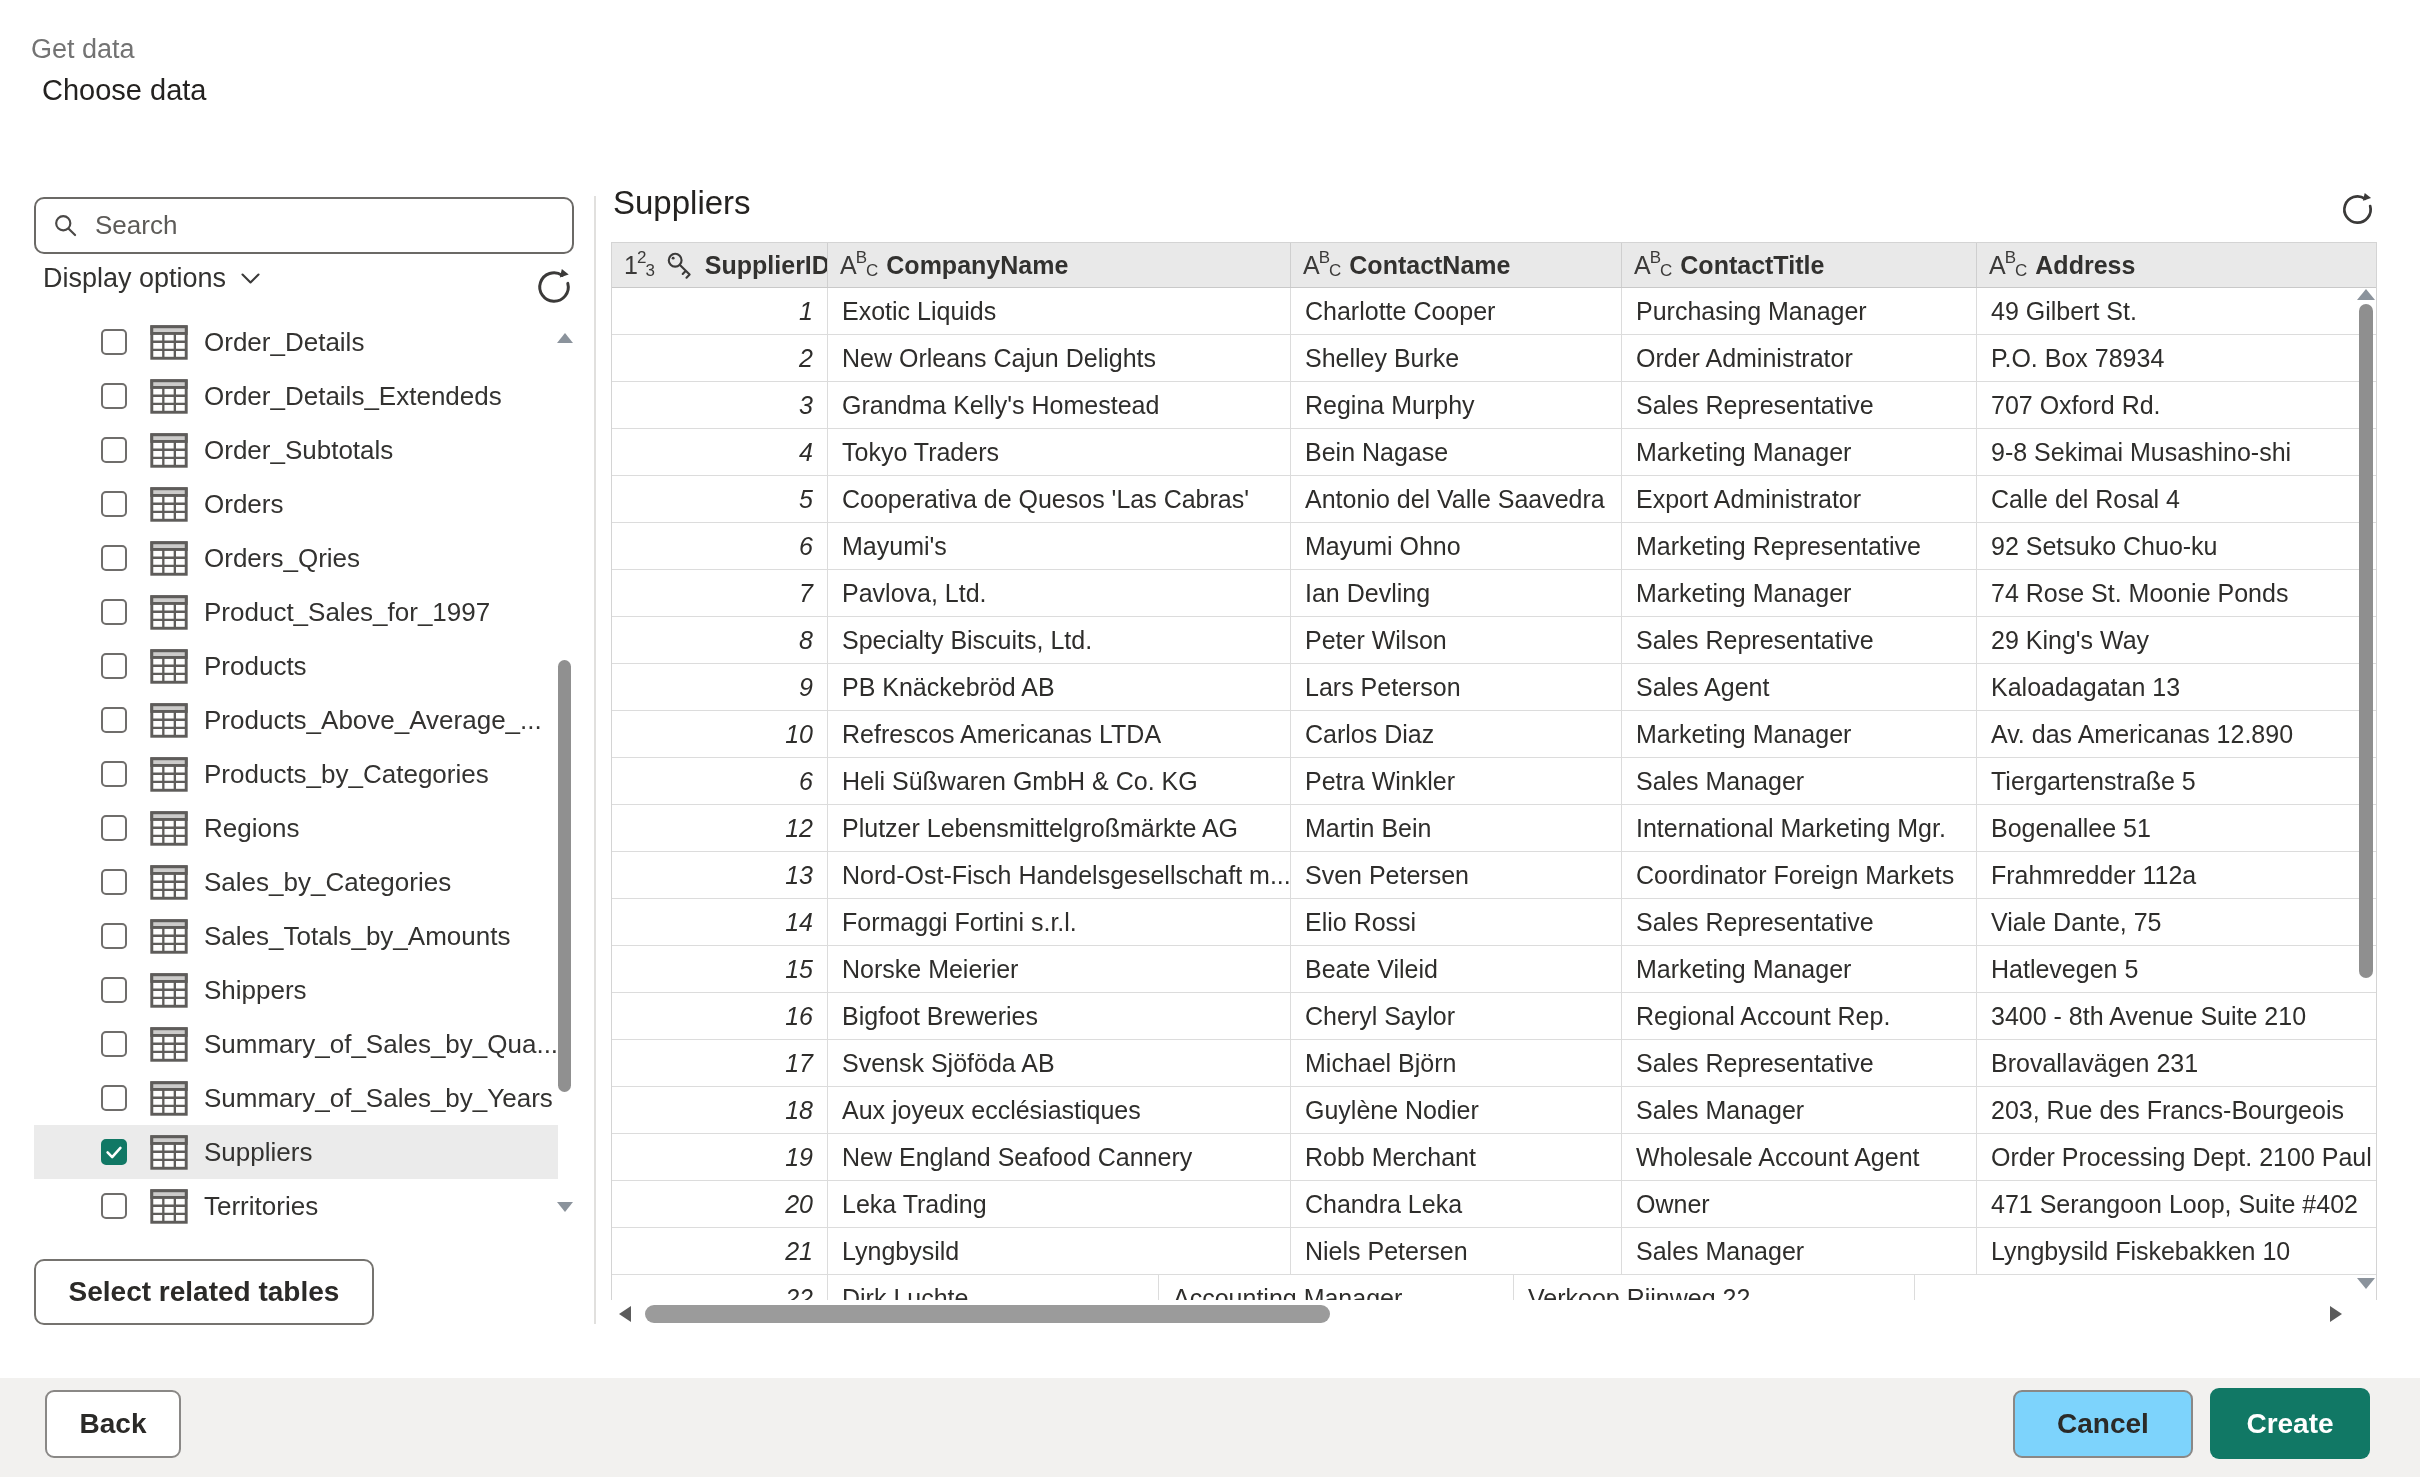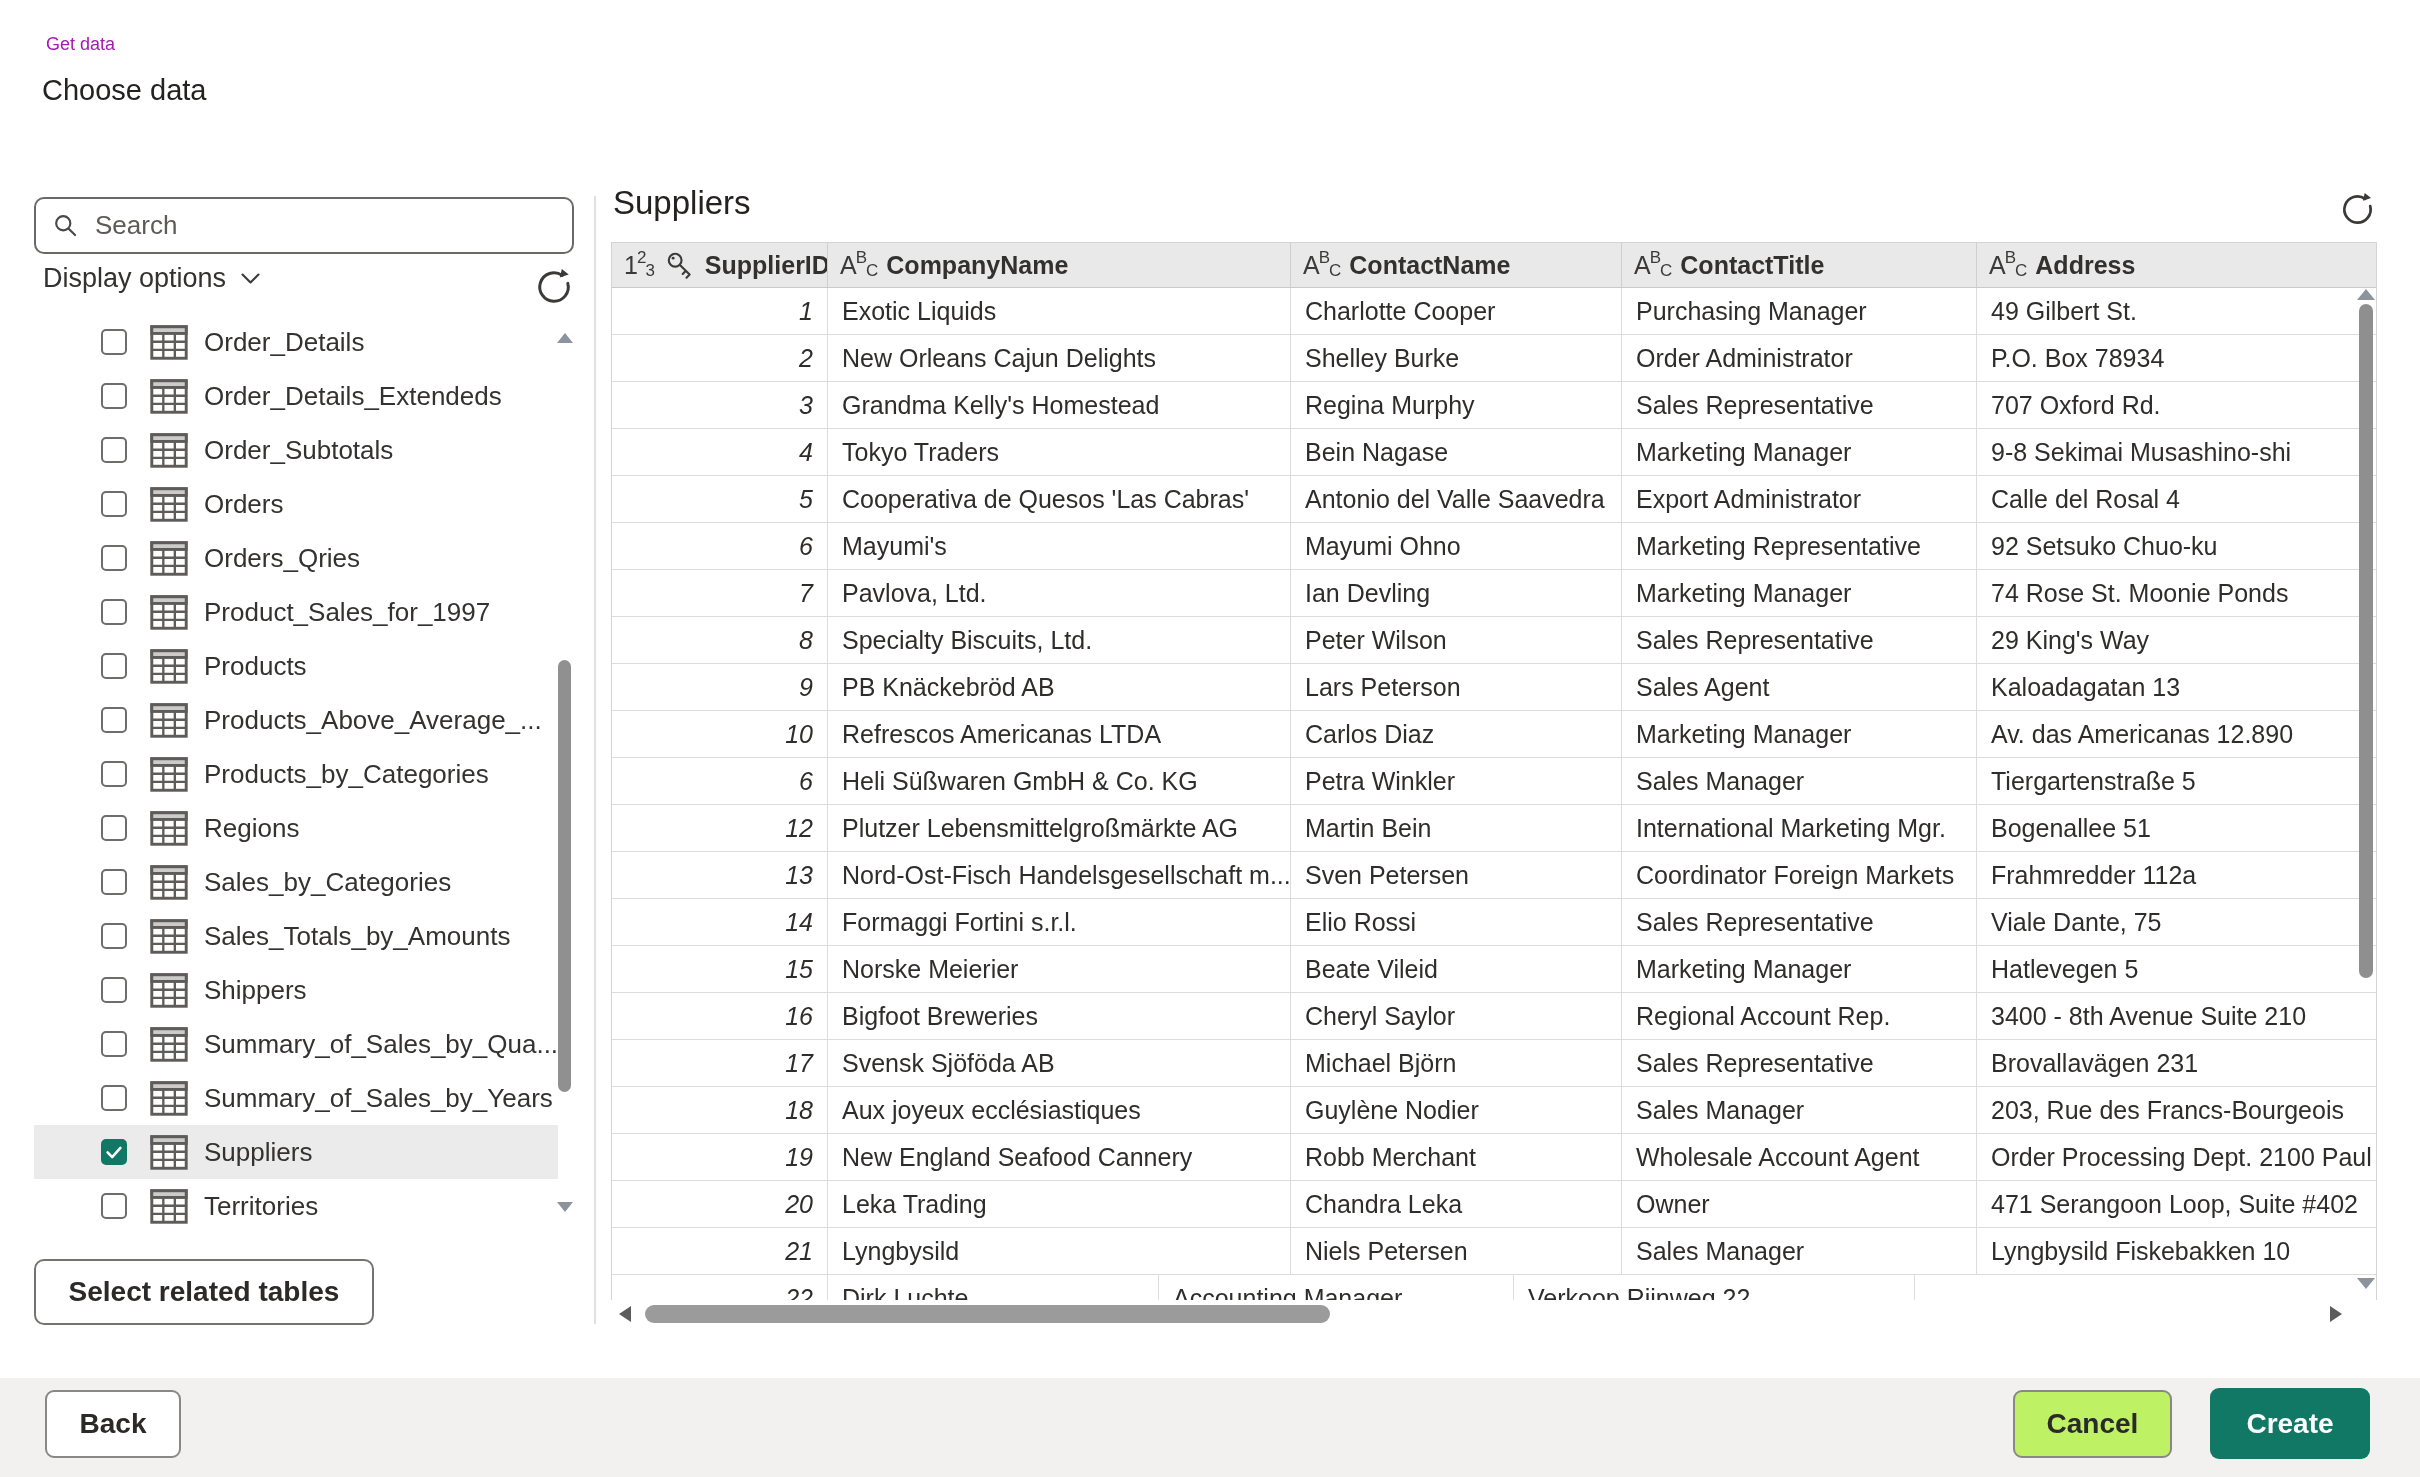--- a/index.html
+++ b/index.html
@@ -4,21 +4,21 @@
 <style>
   html,body{margin:0;padding:0;}
   body{
     width:2420px;height:1477px;position:relative;overflow:hidden;
     background:#ffffff;color:#242220;
     font-family:"Liberation Sans", sans-serif;
   }
   .abs{position:absolute;}
 
   
-  .eyebrow{left:46px;top:34px;font-size:18px;color:#a21caf;}
+  .eyebrow{left:31px;top:34px;font-size:27px;color:#737373;}
   .page-title{left:42px;top:74px;font-size:29px;font-weight:400;color:#242220;}
 
   
   .search-box{
     left:34px;top:197px;width:540px;height:57px;box-sizing:border-box;
     border:2px solid #6b6966;border-radius:10px;background:#fff;
     display:flex;align-items:center;gap:14px;padding:0 16px;
   }
   .search-box input{
     border:none;outline:none;flex:1;font-size:26px;color:#242220;
@@ -97,21 +97,21 @@
 
   
   .vs-up{left:2357px;top:289px;border-left:9px solid transparent;border-right:9px solid transparent;border-bottom:11px solid #8b939c;}
   .vs-thumb{left:2359px;top:304px;width:14px;height:674px;background:#8f8f8f;border-radius:8px;cursor:pointer;}
   .vs-down{left:2357px;top:1278px;border-left:9px solid transparent;border-right:9px solid transparent;border-top:11px solid #8b939c;}
 
   
   .footer{left:0;top:1378px;width:2420px;height:99px;background:#f2f1ef;}
   .footer button{font-family:inherit;font-size:28px;font-weight:600;cursor:pointer;}
   .back-btn{position:absolute;left:45px;top:12px;width:136px;height:68px;background:#fff;border:2px solid #8a8886;border-radius:9px;color:#2b2a28;}
-  .cancel-btn{position:absolute;left:2013px;top:12px;width:159px;height:68px;background:#bef264;border:2px solid #8a8886;border-radius:9px;color:#2b2a28;}
+  .cancel-btn{position:absolute;left:2013px;top:12px;width:180px;height:68px;background:#7dd3fc;border:2px solid #8a8886;border-radius:9px;color:#2b2a28;}
   .create-btn{position:absolute;left:2210px;top:10px;width:160px;height:71px;background:#117865;border:none;border-radius:9px;color:#fff;}
 </style>
 </head>
 <body>
 
 <div class="abs eyebrow">Get data</div>
 <div class="abs page-title">Choose data</div>
 
 <div class="abs search-box">
   <span style="display:flex;">

